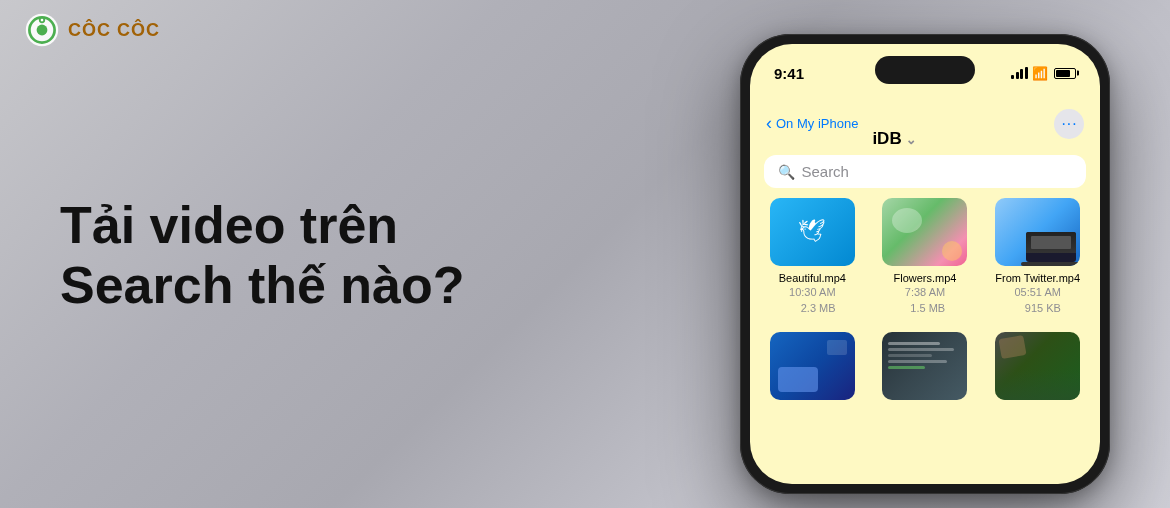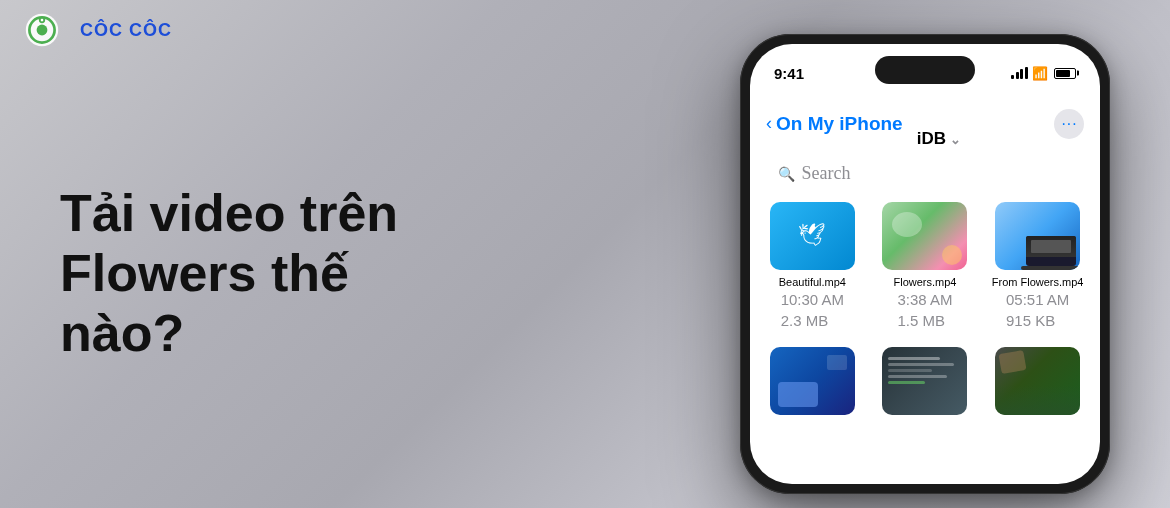--- a/index.html
+++ b/index.html
@@ -26,33 +26,32 @@
     }
 
     .logo-icon {
       width: 36px;
       height: 36px;
     }
 
     .logo-text {
       font-size: 18px;
       font-weight: 700;
-      color: #1d4ed8;
+      color: #a16207;
       letter-spacing: 1px;
       text-transform: uppercase;
-      margin-left: 12px;
     }
 
     
     .left-content {
       position: absolute;
       left: 60px;
       top: 50%;
       transform: translateY(-50%);
-      margin-top: 20px;
+      margin-top: 2px;
     }
 
     .headline {
       font-size: 52px;
       font-weight: 900;
       color: #111;
       line-height: 1.15;
       max-width: 420px;
     }
 
@@ -71,21 +70,21 @@
       background: #1a1a1a;
       border-radius: 50px;
       padding: 10px;
       box-shadow: 0 30px 80px rgba(0,0,0,0.5), 0 5px 20px rgba(0,0,0,0.3), inset 0 0 0 1px #333;
       position: relative;
     }
 
     .phone-screen {
       width: 100%;
       height: 100%;
-      background: #ffffff;
+      background: #fef9c3;
       border-radius: 42px;
       overflow: hidden;
       position: relative;
     }
 
     
     .dynamic-island {
       position: absolute;
       top: 12px;
       left: 50%;
@@ -182,23 +181,22 @@
       font-size: 16px;
     }
 
     .back-chevron {
       font-size: 18px;
       color: #007aff;
       margin-right: 2px;
     }
 
     .back-label {
-      font-size: 19px;
+      font-size: 13px;
       color: #007aff;
-      font-weight: bold;
     }
 
     .folder-name {
       font-size: 17px;
       font-weight: 600;
       color: #000;
       display: flex;
       align-items: center;
       gap: 4px;
       margin-left: 6px;
@@ -234,22 +232,21 @@
       gap: 6px;
     }
 
     .search-icon-inner {
       color: #8e8e93;
       font-size: 14px;
     }
 
     .search-placeholder {
       color: #8e8e93;
-      font-size: 18px;
-      font-family: Liberation Serif, serif;
+      font-size: 15px;
     }
 
     
     .file-grid {
       display: grid;
       grid-template-columns: repeat(3, 1fr);
       gap: 16px;
       padding: 0 14px;
     }
 
@@ -324,44 +321,44 @@
     }
 
     .file-name {
       font-size: 11px;
       color: #000;
       text-align: center;
       line-height: 1.3;
     }
 
     .file-meta {
-      font-size: 15px;
+      font-size: 11px;
       color: #8e8e93;
-      text-align: left;
+      text-align: right;
       line-height: 1.4;
     }
   </style>
 </head>
 <body>
 
 <div class="logo-area">
   <svg class="logo-icon" viewBox="0 0 40 40">
     <circle cx="20" cy="20" r="18" fill="white" opacity="0.9"></circle>
     <circle cx="20" cy="20" r="14" fill="none" stroke="#4caf50" stroke-width="3"></circle>
     <circle cx="20" cy="20" r="6" fill="#4caf50"></circle>
     <circle cx="20" cy="9" r="3.5" fill="#4caf50"></circle>
     <circle cx="20" cy="9" r="1.5" fill="white"></circle>
   </svg>
   <span class="logo-text">CÔC CÔC</span>
 </div>
 
 <div class="left-content">
   <div class="headline">
     <span>Tải video trên</span><br>
-    <span>Flowers thế nào?</span>
+    <span>Search thế nào?</span>
   </div>
 </div>
 
 <div class="phone-container">
   <div class="phone-frame">
     <div class="phone-screen">
 
       <div class="dynamic-island"></div>
 
       <div class="status-bar">
@@ -412,34 +409,34 @@
           </div>
         </div>
 
         <div class="file-item">
           <div class="file-thumb file-thumb-2">
             <div style="position:absolute;top:10px;left:10px;width:30px;height:25px;background:rgba(255,255,255,0.3);border-radius:50%;"></div>
             <div style="position:absolute;bottom:5px;right:5px;width:20px;height:20px;background:rgba(255,200,100,0.5);border-radius:50%;"></div>
           </div>
           <div class="file-name">Flowers.mp4</div>
           <div class="file-meta">
-            <span>3:38 AM</span><br>
+            <span>7:38 AM</span><br>
             <span>1.5 MB</span>
           </div>
         </div>
 
         <div class="file-item">
           <div class="file-thumb file-thumb-3">
             <div class="thumb-laptop">
               <div style="width:100%;height:70%;background:linear-gradient(180deg,#222 0%,#333 100%);border-radius:2px 2px 0 0;display:flex;align-items:center;justify-content:center;">
                 <div style="width:80%;height:60%;background:#555;border-radius:1px;"></div>
               </div>
             </div>
           </div>
-          <div class="file-name">From Flowers.mp4</div>
+          <div class="file-name">From Twitter.mp4</div>
           <div class="file-meta">
             <span>05:51 AM</span><br>
             <span>915 KB</span>
           </div>
         </div>
 
         <div class="file-item">
           <div class="file-thumb file-thumb-4">
             <div style="position:absolute;bottom:8px;left:8px;width:40px;height:25px;background:rgba(100,149,237,0.6);border-radius:4px;"></div>
             <div style="position:absolute;top:8px;right:8px;width:20px;height:15px;background:rgba(255,255,255,0.15);border-radius:2px;"></div>

